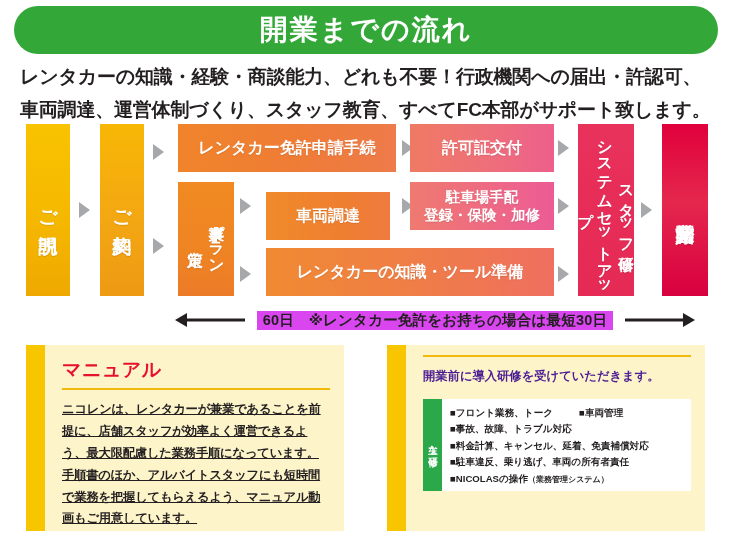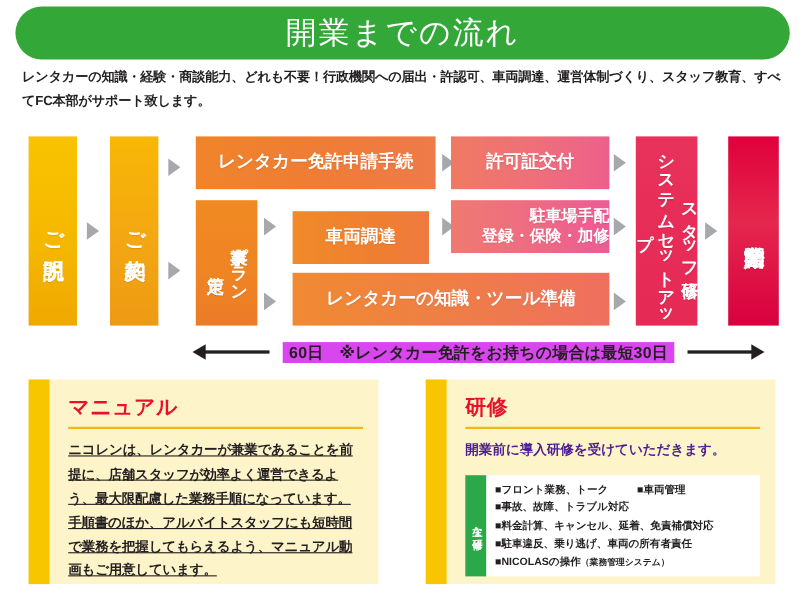--- a/index.html
+++ b/index.html
@@ -25,31 +25,31 @@
     height: 48px;
     background: #33a838;
     border-radius: 24px;
     display: flex;
     align-items: center;
     justify-content: center;
   }
   .header-title {
     color: #ffffff;
     font-size: 28px;
-    font-weight: normal;
+    font-weight: bold;
     letter-spacing: 2px;
   }
 
   
   .intro {
     position: absolute;
     left: 20px;
     top: 60px;
     width: 700px;
-    font-size: 12px;
+    font-size: 19px;
     font-weight: bold;
     line-height: 1.75;
     color: #231f20;
     letter-spacing: -0.2px;
   }
 
   
   .flow {
     position: absolute;
     left: 0;
@@ -281,21 +281,21 @@
   </div>
   <div class="arw" style="left:558px; top:146px;"></div>
 
   <div class="fbox" style="left:410px; top:4px; width:144px; height:48px; font-size:16px;
               background:linear-gradient(90deg,#ef7a63 0%,#ee6f7a 55%,#ed5f8c 100%);">
     <span>許可証交付</span>
   </div>
   <div class="arw" style="left:558px; top:20px;"></div>
 
   <div class="fbox" style="left:410px; top:62px; width:144px; height:48px; font-size:14.5px; flex-direction:column;
-              background:linear-gradient(90deg,#ef7a70 0%,#ee6a84 55%,#ec5b95 100%);align-items:flex-end;">
+              background:linear-gradient(90deg,#ef7a70 0%,#ee6a84 55%,#ec5b95 100%);">
     <span>駐車場手配</span>
     <span>登録・保険・加修</span>
   </div>
   <div class="arw" style="left:558px; top:78px;"></div>
 
   <div class="fbox" style="left:578px; top:4px; width:56px; height:172px; font-size:15.5px;
               background:linear-gradient(180deg,#e8325c 0%,#e62c57 55%,#e42a55 100%);">
     <div class="vcols">
       <span>スタッフ研修</span>
       <span>システムセットアップ</span>
@@ -322,21 +322,20 @@
   <div class="panel-body">
     <div class="panel-head">マニュアル</div>
     <div class="panel-rule"></div>
     <div class="panel-text">ニコレンは、レンタカーが兼業であることを前提に、店舗スタッフが効率よく運営できるよう、最大限配慮した業務手順になっています。手順書のほか、アルバイトスタッフにも短時間で業務を把握してもらえるよう、マニュアル動画もご用意しています。</div>
   </div>
 </div>
 
 <div class="panel panel-right">
   <div class="panel-bar"></div>
   <div class="panel-body">
-    <div class="panel-head">研修</div>
     <div class="panel-rule"></div>
     <div class="train-lead">開業前に導入研修を受けていただきます。</div>
     <div class="train-block">
       <div class="train-tab">
         <span>主な研修</span>
       </div>
       <div class="train-list">
         <div class="train-item">
           <span>■</span><span>フロント業務、トーク</span><span class="gap"></span><span>■</span><span>車両管理</span>
         </div>

